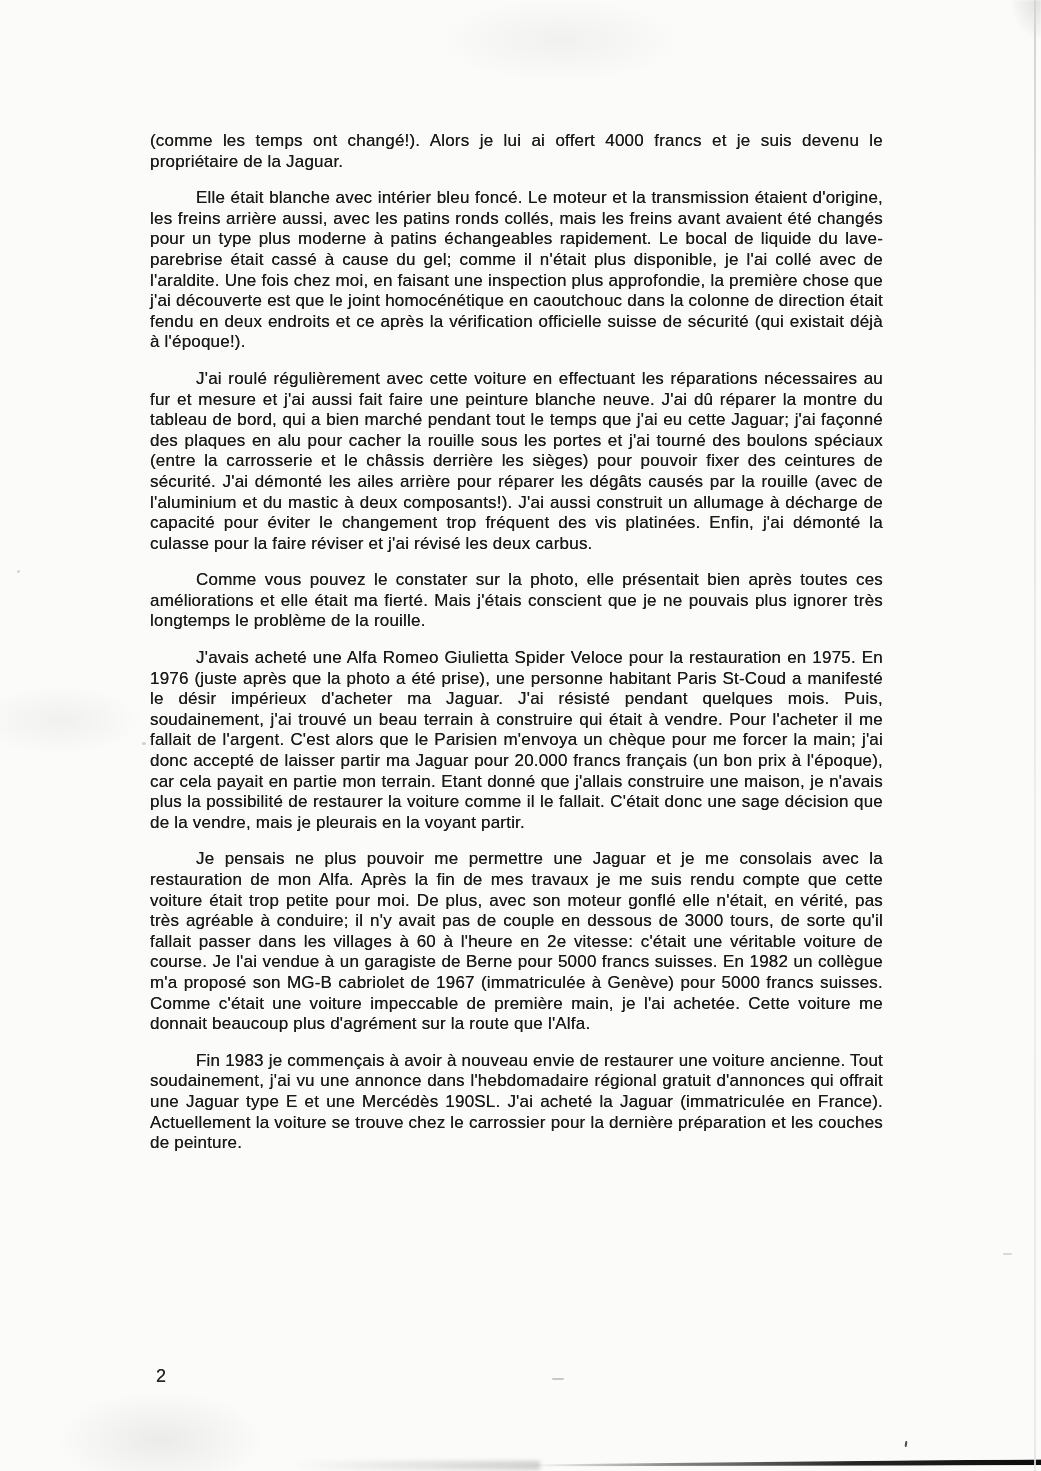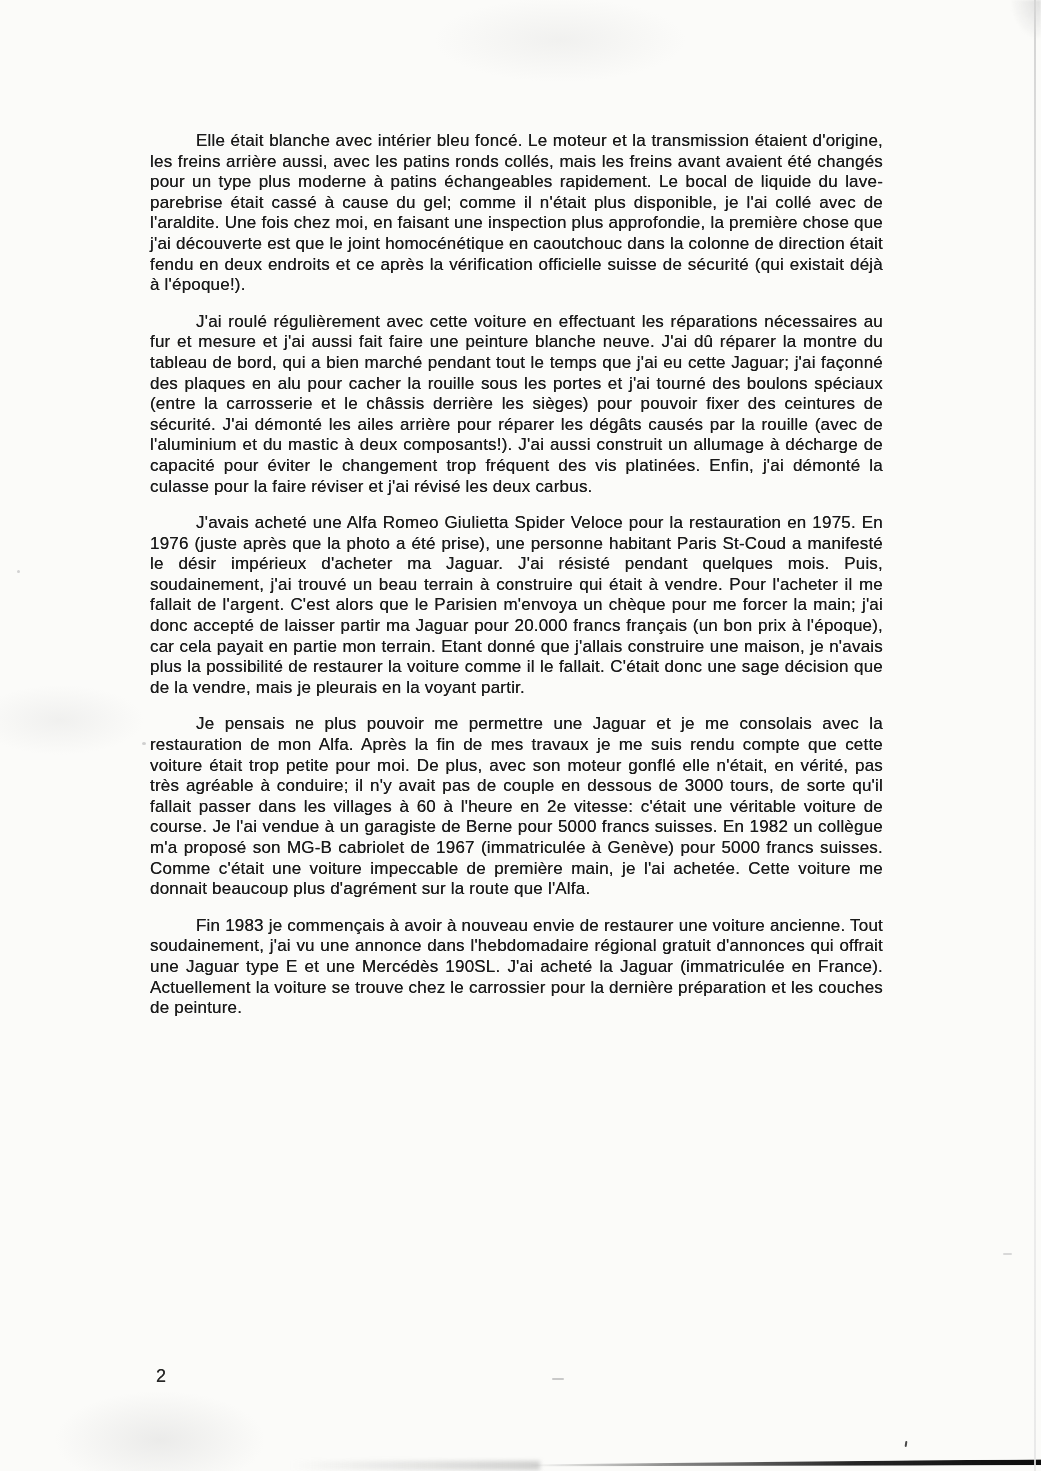--- a/index.html
+++ b/index.html
@@ -144,22 +144,24 @@
     background: #cfcfcf;
     border-radius: 50%;
   }
 </style>
 </head>
 <body>
 
 <div class="page">
 
   <div class="text-block">
+    <p class="para continuation">(comme les temps ont changé!). Alors je lui ai offert 4000 francs et je suis devenu le propriétaire de la Jaguar.</p>
     <p class="para">Elle était blanche avec intérier bleu foncé. Le moteur et la transmission étaient d'origine, les freins arrière aussi, avec les patins ronds collés, mais les freins avant avaient été changés pour un type plus moderne à patins échangeables rapidement. Le bocal de liquide du lave-parebrise était cassé à cause du gel; comme il n'était plus disponible, je l'ai collé avec de l'araldite. Une fois chez moi, en faisant une inspection plus approfondie, la première chose que j'ai découverte est que le joint homocénétique en caoutchouc dans la colonne de direction était fendu en deux endroits et ce après la vérification officielle suisse de sécurité (qui existait déjà à l'époque!).</p>
     <p class="para">J'ai roulé régulièrement avec cette voiture en effectuant les réparations nécessaires au fur et mesure et j'ai aussi fait faire une peinture blanche neuve. J'ai dû réparer la montre du tableau de bord, qui a bien marché pendant tout le temps que j'ai eu cette Jaguar; j'ai façonné des plaques en alu pour cacher la rouille sous les portes et j'ai tourné des boulons spéciaux (entre la carrosserie et le châssis derrière les sièges) pour pouvoir fixer des ceintures de sécurité. J'ai démonté les ailes arrière pour réparer les dégâts causés par la rouille (avec de l'aluminium et du mastic à deux composants!). J'ai aussi construit un allumage à décharge de capacité pour éviter le changement trop fréquent des vis platinées. Enfin, j'ai démonté la culasse pour la faire réviser et j'ai révisé les deux carbus.</p>
+    <p class="para">Comme vous pouvez le constater sur la photo, elle présentait bien après toutes ces améliorations et elle était ma fierté. Mais j'étais conscient que je ne pouvais plus ignorer très longtemps le problème de la rouille.</p>
     <p class="para">J'avais acheté une Alfa Romeo Giulietta Spider Veloce pour la restauration en 1975. En 1976 (juste après que la photo a été prise), une personne habitant Paris St-Coud a manifesté le désir impérieux d'acheter ma Jaguar. J'ai résisté pendant quelques mois. Puis, soudainement, j'ai trouvé un beau terrain à construire qui était à vendre. Pour l'acheter il me fallait de l'argent. C'est alors que le Parisien m'envoya un chèque pour me forcer la main; j'ai donc accepté de laisser partir ma Jaguar pour 20.000 francs français (un bon prix à l'époque), car cela payait en partie mon terrain. Etant donné que j'allais construire une maison, je n'avais plus la possibilité de restaurer la voiture comme il le fallait. C'était donc une sage décision que de la vendre, mais je pleurais en la voyant partir.</p>
     <p class="para">Je pensais ne plus pouvoir me permettre une Jaguar et je me consolais avec la restauration de mon Alfa. Après la fin de mes travaux je me suis rendu compte que cette voiture était trop petite pour moi. De plus, avec son moteur gonflé elle n'était, en vérité, pas très agréable à conduire; il n'y avait pas de couple en dessous de 3000 tours, de sorte qu'il fallait passer dans les villages à 60 à l'heure en 2e vitesse: c'était une véritable voiture de course. Je l'ai vendue à un garagiste de Berne pour 5000 francs suisses. En 1982 un collègue m'a proposé son MG-B cabriolet de 1967 (immatriculée à Genève) pour 5000 francs suisses. Comme c'était une voiture impeccable de première main, je l'ai achetée. Cette voiture me donnait beaucoup plus d'agrément sur la route que l'Alfa.</p>
     <p class="para">Fin 1983 je commençais à avoir à nouveau envie de restaurer une voiture ancienne. Tout soudainement, j'ai vu une annonce dans l'hebdomadaire régional gratuit d'annonces qui offrait une Jaguar type E et une Mercédès 190SL. J'ai acheté la Jaguar (immatriculée en France). Actuellement la voiture se trouve chez le carrossier pour la dernière préparation et les couches de peinture.</p>
   </div>
 
   <div class="page-number">2</div>
 
   <div class="scan-smudge-bottom"></div>
   <div class="scan-edge-bottom"></div>
   <div class="scan-streak-right"></div>

